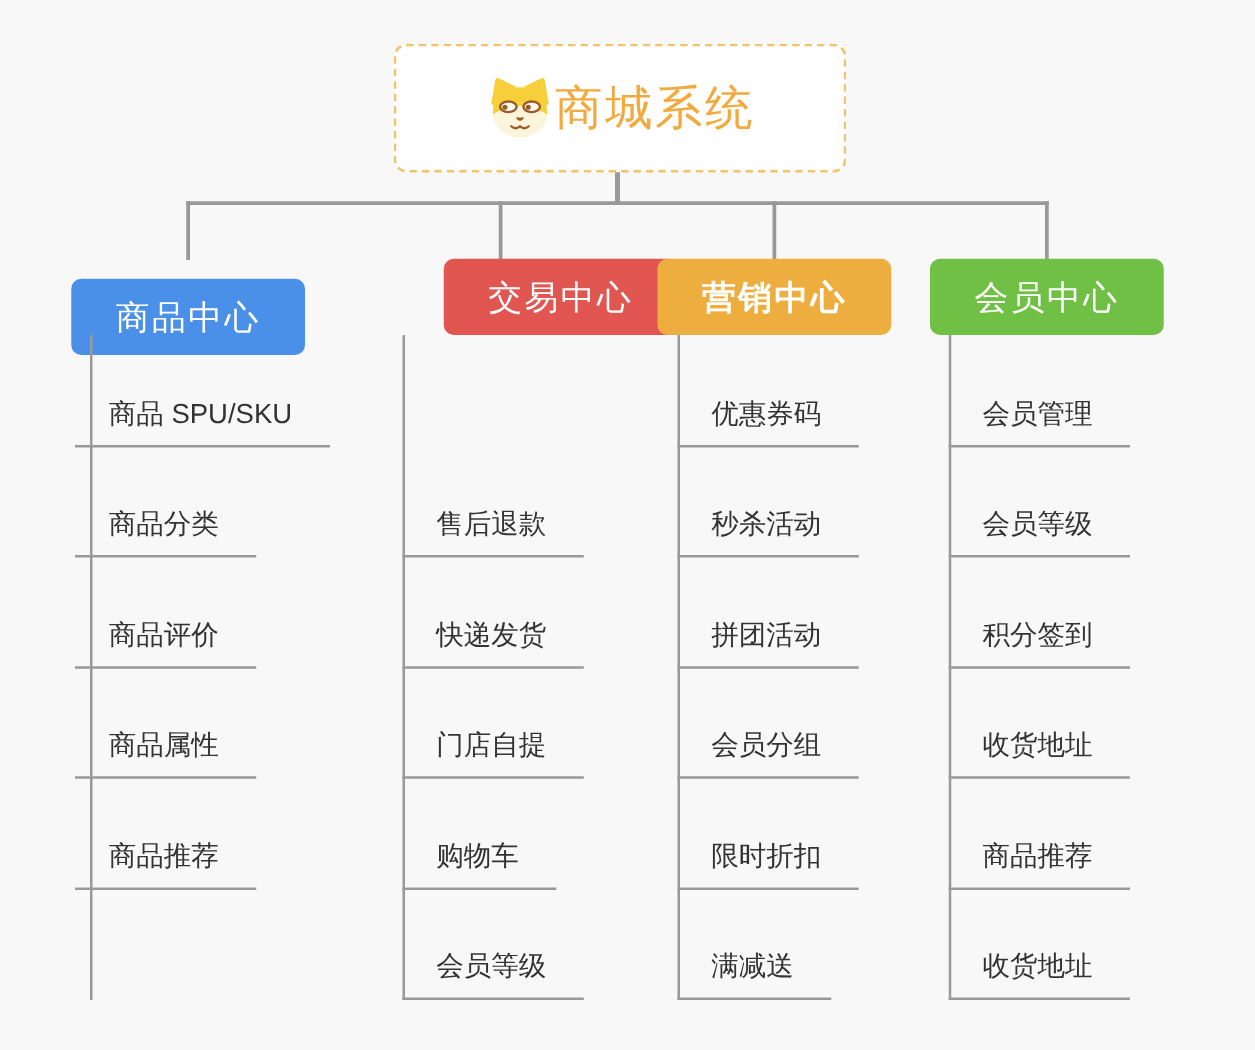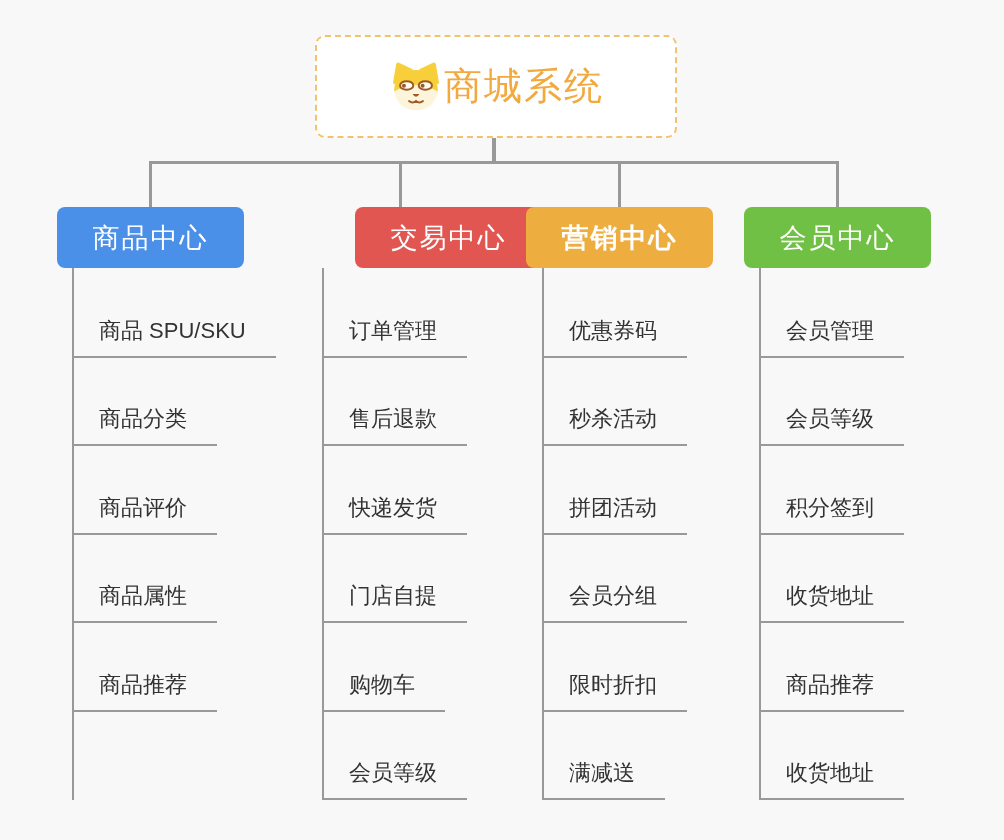--- a/index.html
+++ b/index.html
@@ -41,21 +41,21 @@
   .vline{position:absolute;top:268px;height:532px;width:2px;background:#999999;}
   .vline.c0{left:72px}.vline.c1{left:322px}.vline.c2{left:542px}.vline.c3{left:759px}
 
   
   .leaf{
     position:absolute;white-space:nowrap;
     font-size:22px;color:#333333;line-height:34px;
     padding:0 30px 8px 27px;
     border-bottom:2px solid #999999;
   }
-  .leaf.c0{left:72px}.leaf.c1{left:322px}.leaf.c2{left:542px}.leaf.c3{left:759px}
+  .leaf.c0{left:60px}.leaf.c1{left:322px}.leaf.c2{left:542px}.leaf.c3{left:759px}
   .leaf.r0{top:314px}.leaf.r1{top:402px}.leaf.r2{top:491px}
   .leaf.r3{top:579px}.leaf.r4{top:668px}.leaf.r5{top:756px}
 </style>
 </head>
 <body>
 
 <div class="canvas">
 
   <div class="conn root-stub"></div>
   <div class="conn bus"></div>
@@ -73,37 +73,36 @@
       <ellipse cx="24" cy="30" rx="8.5" ry="5.5" fill="#fffdf2" stroke="#9c5b24" stroke-width="2.5"></ellipse>
       <ellipse cx="48" cy="30" rx="8.5" ry="5.5" fill="#fffdf2" stroke="#9c5b24" stroke-width="2.5"></ellipse>
       <circle cx="20.5" cy="30.5" r="2.6" fill="#9c5b24"></circle>
       <circle cx="44.5" cy="30.5" r="2.6" fill="#9c5b24"></circle>
       <path d="M31.5 41 L40.5 41 Q36 48 31.5 41 Z" fill="#9c5b24"></path>
       <path d="M27 50 Q31.5 54 36 50 Q40.5 54 45 50" stroke="#9c5b24" stroke-width="2.4" fill="none" stroke-linecap="round"></path>
     </svg>
     <span class="root-title">商城系统</span>
   </div>
 
-  <div class="header h0" style="background: rgb(75, 144, 232);">商品中心</div>
+  <div class="header h0" style="background: rgb(75, 144, 232); margin-top: 16px;">商品中心</div>
   <div class="header h1" style="background: rgb(226, 86, 82); margin-left: 48px;">交易中心</div>
   <div class="header h2" style="background: rgb(238, 174, 63); font-weight: bold;">营销中心</div>
   <div class="header h3" style="background: rgb(111, 192, 68);">会员中心</div>
 
   <div class="vline c0"></div>
   <div class="vline c1"></div>
   <div class="vline c2"></div>
   <div class="vline c3"></div>
 
   <div class="leaf c0 r0">商品 SPU/SKU</div>
   <div class="leaf c0 r1">商品分类</div>
   <div class="leaf c0 r2">商品评价</div>
   <div class="leaf c0 r3">商品属性</div>
   <div class="leaf c0 r4">商品推荐</div>
 
-  <div class="leaf c1 r0">订单管理</div>
   <div class="leaf c1 r1">售后退款</div>
   <div class="leaf c1 r2">快递发货</div>
   <div class="leaf c1 r3">门店自提</div>
   <div class="leaf c1 r4">购物车</div>
   <div class="leaf c1 r5">会员等级</div>
 
   <div class="leaf c2 r0">优惠券码</div>
   <div class="leaf c2 r1">秒杀活动</div>
   <div class="leaf c2 r2">拼团活动</div>
   <div class="leaf c2 r3">会员分组</div>

